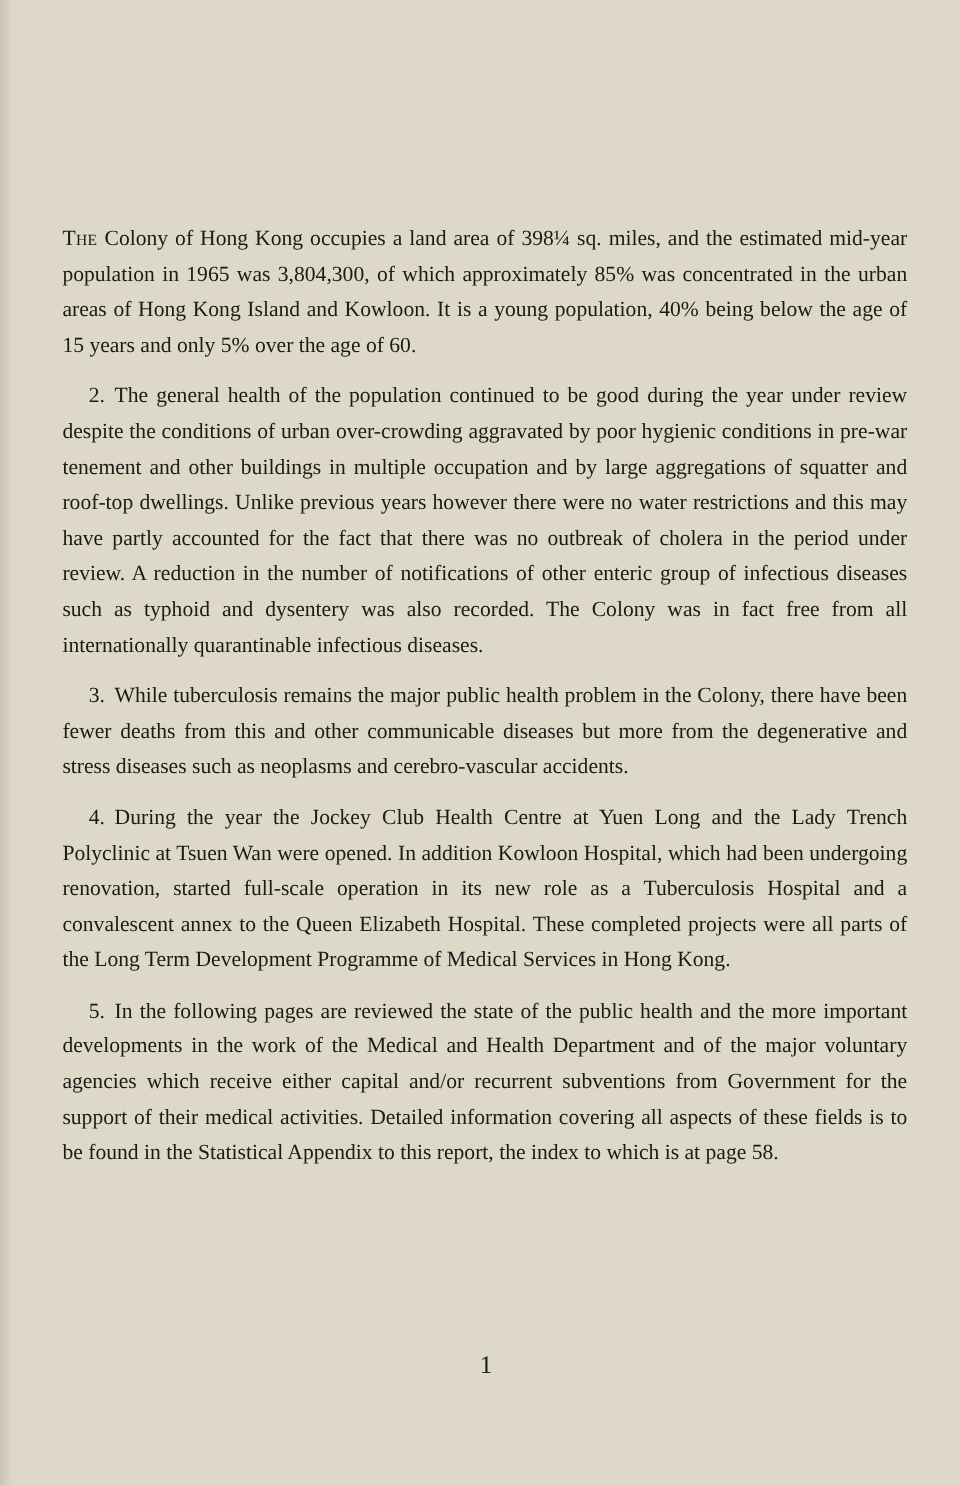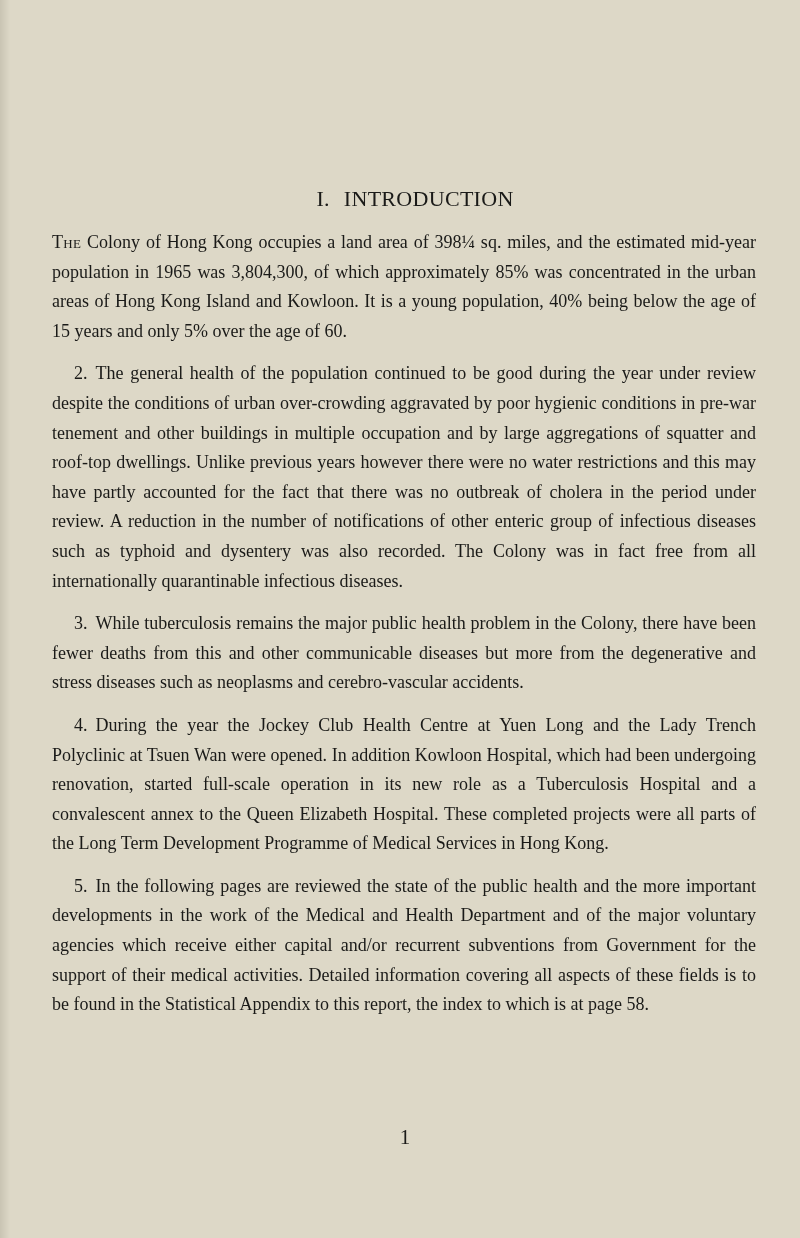--- a/index.html
+++ b/index.html
@@ -66,23 +66,20 @@
       padding-left: 10px;
       box-sizing: border-box;
     }
   </style>
 </head>
 <body>
 
 <div class="page-shade"></div>
 
 <div class="page">
-  <h1 class="heading">
-    <span class="num">I.</span><span>INTRODUCTION</span>
-  </h1>
 
   <p class="para"><span class="smallcaps">The</span><span> Colony of Hong Kong occupies a land area of 398¼ sq. miles, and the estimated mid-year population in 1965 was 3,804,300, of which approximately 85% was concentrated in the urban areas of Hong Kong Island and Kowloon. It is a young population, 40% being below the age of 15 years and only 5% over the age of 60.</span></p>
 
   <p class="para indent"><span class="para-num">2.</span><span>The general health of the population continued to be good during the year under review despite the conditions of urban over-crowding aggravated by poor hygienic conditions in pre-war tenement and other buildings in multiple occupation and by large aggregations of squatter and roof-top dwellings. Unlike previous years however there were no water restrictions and this may have partly accounted for the fact that there was no outbreak of cholera in the period under review. A reduc­tion in the number of notifications of other enteric group of infectious diseases such as typhoid and dysentery was also recorded. The Colony was in fact free from all internationally quarantinable infectious diseases.</span></p>
 
   <p class="para indent"><span class="para-num">3.</span><span>While tuberculosis remains the major public health problem in the Colony, there have been fewer deaths from this and other com­municable diseases but more from the degenerative and stress diseases such as neoplasms and cerebro-vascular accidents.</span></p>
 
   <p class="para indent"><span class="para-num">4.</span><span>During the year the Jockey Club Health Centre at Yuen Long and the Lady Trench Polyclinic at Tsuen Wan were opened. In addi­tion Kowloon Hospital, which had been undergoing renovation, started full-scale operation in its new role as a Tuberculosis Hospital and a convalescent annex to the Queen Elizabeth Hospital. These completed projects were all parts of the Long Term Development Programme of Medical Services in Hong Kong.</span></p>
 
   <p class="para indent"><span class="para-num">5.</span><span>In the following pages are reviewed the state of the public health and the more important developments in the work of the Medical and Health Department and of the major voluntary agencies which receive either capital and/or recurrent subventions from Government for the support of their medical activities. Detailed information covering all aspects of these fields is to be found in the Statistical Appendix to this report, the index to which is at page 58.</span></p>

